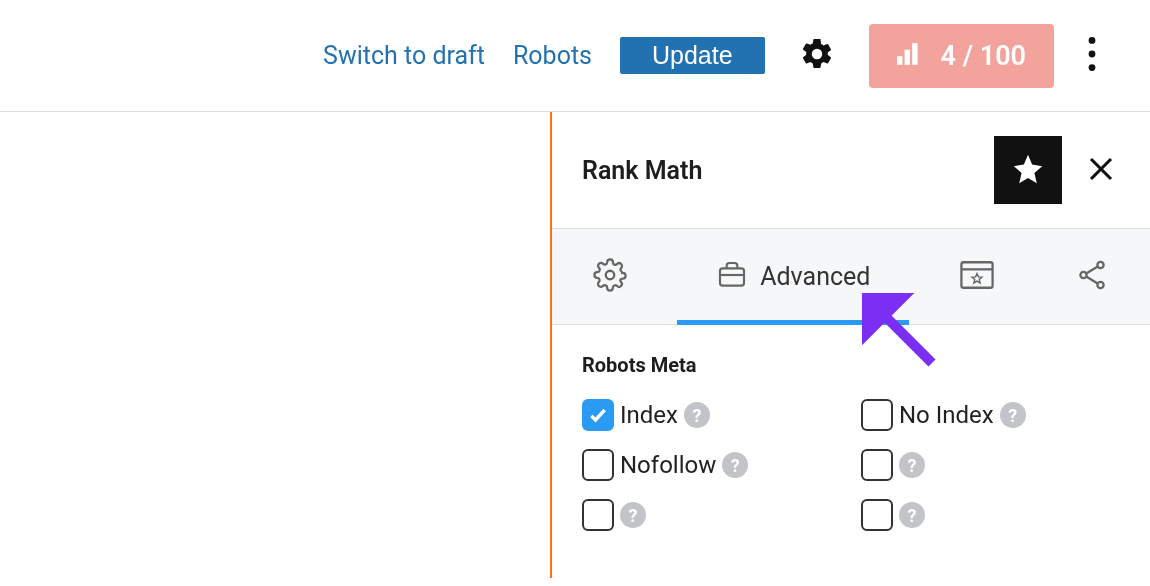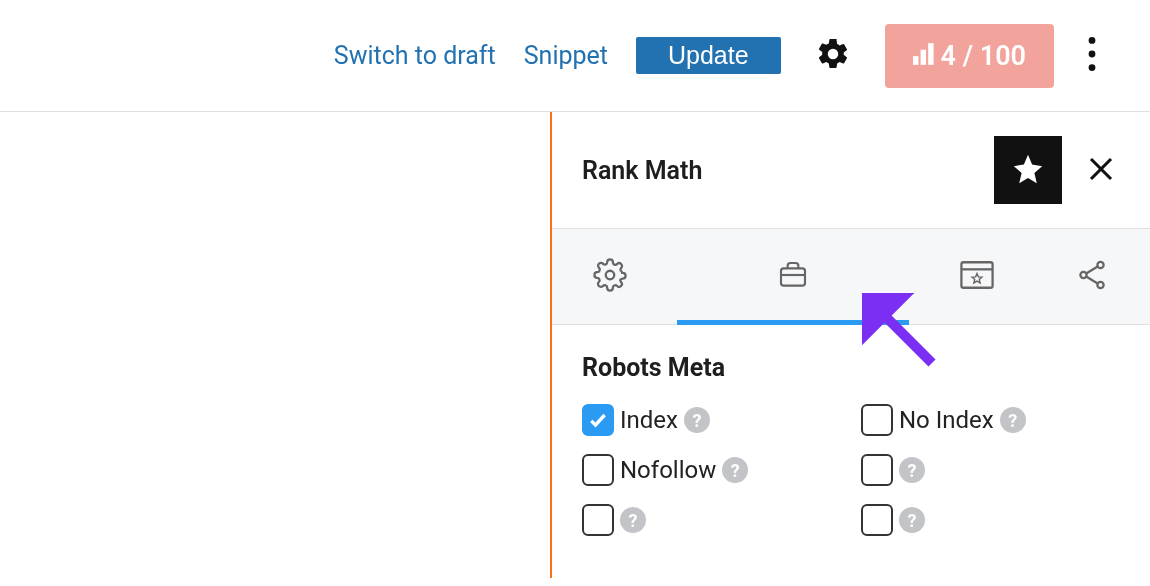--- a/index.html
+++ b/index.html
@@ -14,21 +14,21 @@
     padding-right: 48px;
     border-bottom: 1px solid #e0e0e0;
   }
   .toolbar a { color: #2271b1; text-decoration: none; font-size: 25px; font-weight: 400; }
   .update-btn {
     background: #2271b1; color: #fff; border: none; padding: 4px 32px;
     font-size: 25px; cursor: pointer; border-radius: 2px;
   }
   .gear-btn { background: none; border: none; cursor: pointer; padding: 6px; display:flex; align-items:center;}
   .score-badge {
-    background: #f2a39b; color: #fff; display: flex; align-items: center; gap: 2px;
+    background: #f2a39b; color: #fff; display: flex; align-items: center; gap: 18px;
     padding: 16px 28px; border-radius: 4px; font-size: 27px; font-weight: 600;
   }
   .dots-btn { background: none; border: none; cursor: pointer; padding: 6px; display:flex; align-items:center;}
 
   .main { display: flex; height: calc(586px - 120px); }
   .left { flex: 1; }
   .sidebar { width: 600px; border-left: 2px solid #f97316; display: flex; flex-direction: column; }
 
   .panel-header {
     display: flex; align-items: center; justify-content: space-between;
@@ -56,21 +56,21 @@
   .tab.t-schema   { flex: 1.1; }
   .tab.t-social   { flex: 1.1; }
   .tab-label { font-size: 25px; color: #333; }
   .tab.active { color: #111; }
   .tab.active::after {
     content: ""; position: absolute; left: 10px; right: 10px; bottom: -1px;
     height: 5px; background: #2b9af3;
   }
 
   .section { padding: 28px 30px 10px 30px; }
-  .section-title { font-size: 25px; font-weight: 700; color: #1e1e1e; margin-bottom: 22px; }
+  .section-title { font-size: 20px; font-weight: 700; color: #1e1e1e; margin-bottom: 22px; }
 
   .robots-grid {
     display: grid; grid-template-columns: 1fr 1fr; gap: 18px 20px;
   }
   .check-row { display: flex; align-items: center; gap: 6px; }
   .chk {
     width: 32px; height: 32px; border-radius: 6px; border: 2px solid #333;
     display: inline-flex; align-items: center; justify-content: center; flex-shrink: 0;
     cursor: pointer; background: #fff;
   }
@@ -86,21 +86,21 @@
 
   .arrow-anno {
     position: absolute; pointer-events: none;
   }
 </style>
 </head>
 <body>
 
 <div class="toolbar">
   <a href="#">Switch to draft</a>
-  <a href="#">Snippet</a>
+  <a href="#">Robots</a>
   <button class="update-btn">Update</button>
   <button class="gear-btn">
     <span>
       <svg width="36" height="36" viewBox="0 0 24 24" fill="#111">
           <path d="M19.14 12.94a7.14 7.14 0 0 0 .05-.94 7.14 7.14 0 0 0-.05-.94l2.03-1.58a.5.5 0 0 0 .12-.64l-1.92-3.32a.5.5 0 0 0-.6-.22l-2.39.96a7.03 7.03 0 0 0-1.62-.94l-.36-2.54A.5.5 0 0 0 13.9 2h-3.84a.5.5 0 0 0-.5.42l-.36 2.54c-.58.24-1.12.55-1.62.94l-2.39-.96a.5.5 0 0 0-.6.22L2.67 8.48a.5.5 0 0 0 .12.64l2.03 1.58c-.03.31-.05.63-.05.94s.02.63.05.94L2.79 14.16a.5.5 0 0 0-.12.64l1.92 3.32c.13.23.4.32.6.22l2.39-.96c.5.39 1.04.7 1.62.94l.36 2.54c.04.24.25.42.5.42h3.84c.25 0 .46-.18.5-.42l.36-2.54c.58-.24 1.12-.55 1.62-.94l2.39.96c.23.09.48 0 .6-.22l1.92-3.32a.5.5 0 0 0-.12-.64l-2.03-1.58ZM12 15.5A3.5 3.5 0 1 1 12 8.5a3.5 3.5 0 0 1 0 7Z"></path>
         </svg>
     </span>
   </button>
   <div class="score-badge">
     <span>
@@ -159,20 +159,21 @@
         </span>
       </div>
       <div class="tab t-advanced active">
         <span>
           <svg width="32" height="32" viewBox="0 0 24 24" fill="none" stroke="#555" stroke-width="1.6">
               <rect x="3" y="7" width="18" height="13" rx="2"></rect>
               <path d="M8 7V5a2 2 0 0 1 2-2h4a2 2 0 0 1 2 2v2"></path>
               <line x1="3" y1="12" x2="21" y2="12"></line>
             </svg>
         </span>
+        <span class="tab-label">Advanced</span>
       </div>
       <div class="tab t-schema">
         <span>
           <svg width="34" height="30" viewBox="0 0 24 20" fill="none" stroke="#777" stroke-width="1.6">
               <rect x="1" y="1" width="22" height="18" rx="1.5"></rect>
               <line x1="1" y1="6" x2="23" y2="6"></line>
               <path d="M12 9l1 2.3 2.5.2-1.9 1.7.6 2.4L12 14.3l-2.2 1.3.6-2.4L8.5 11.5l2.5-.2L12 9z" stroke-width="1"></path>
             </svg>
         </span>
       </div>

